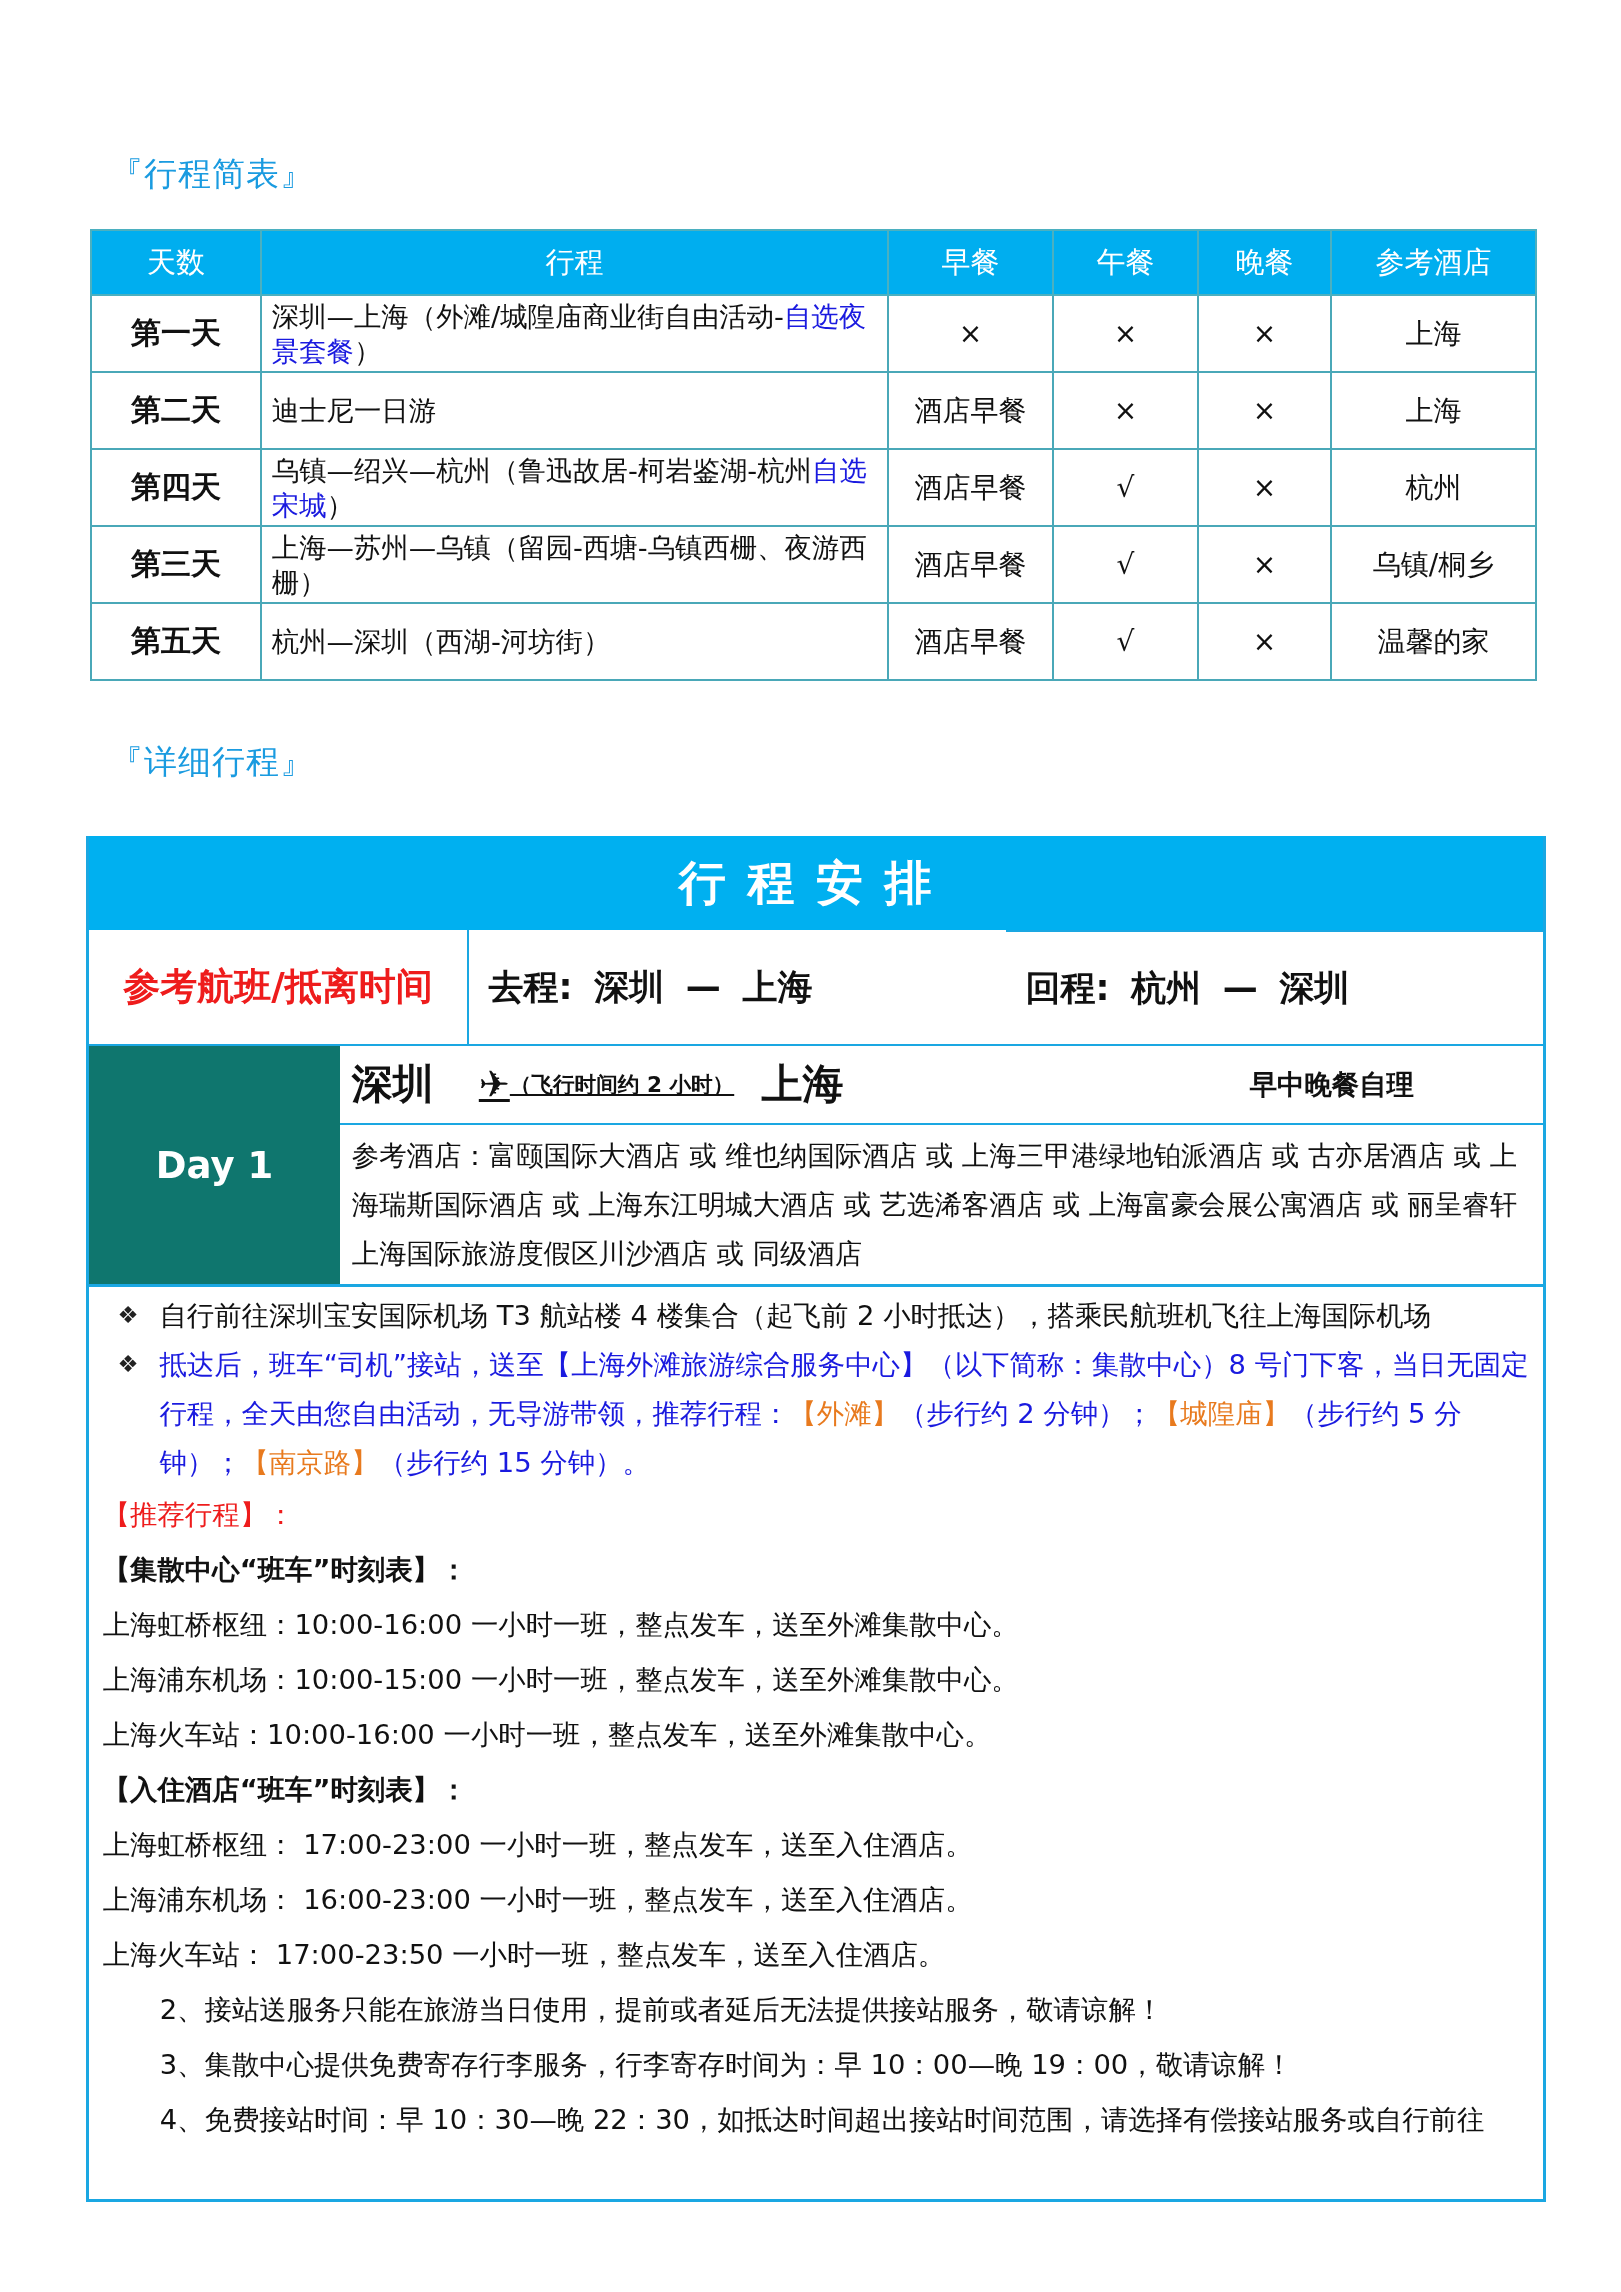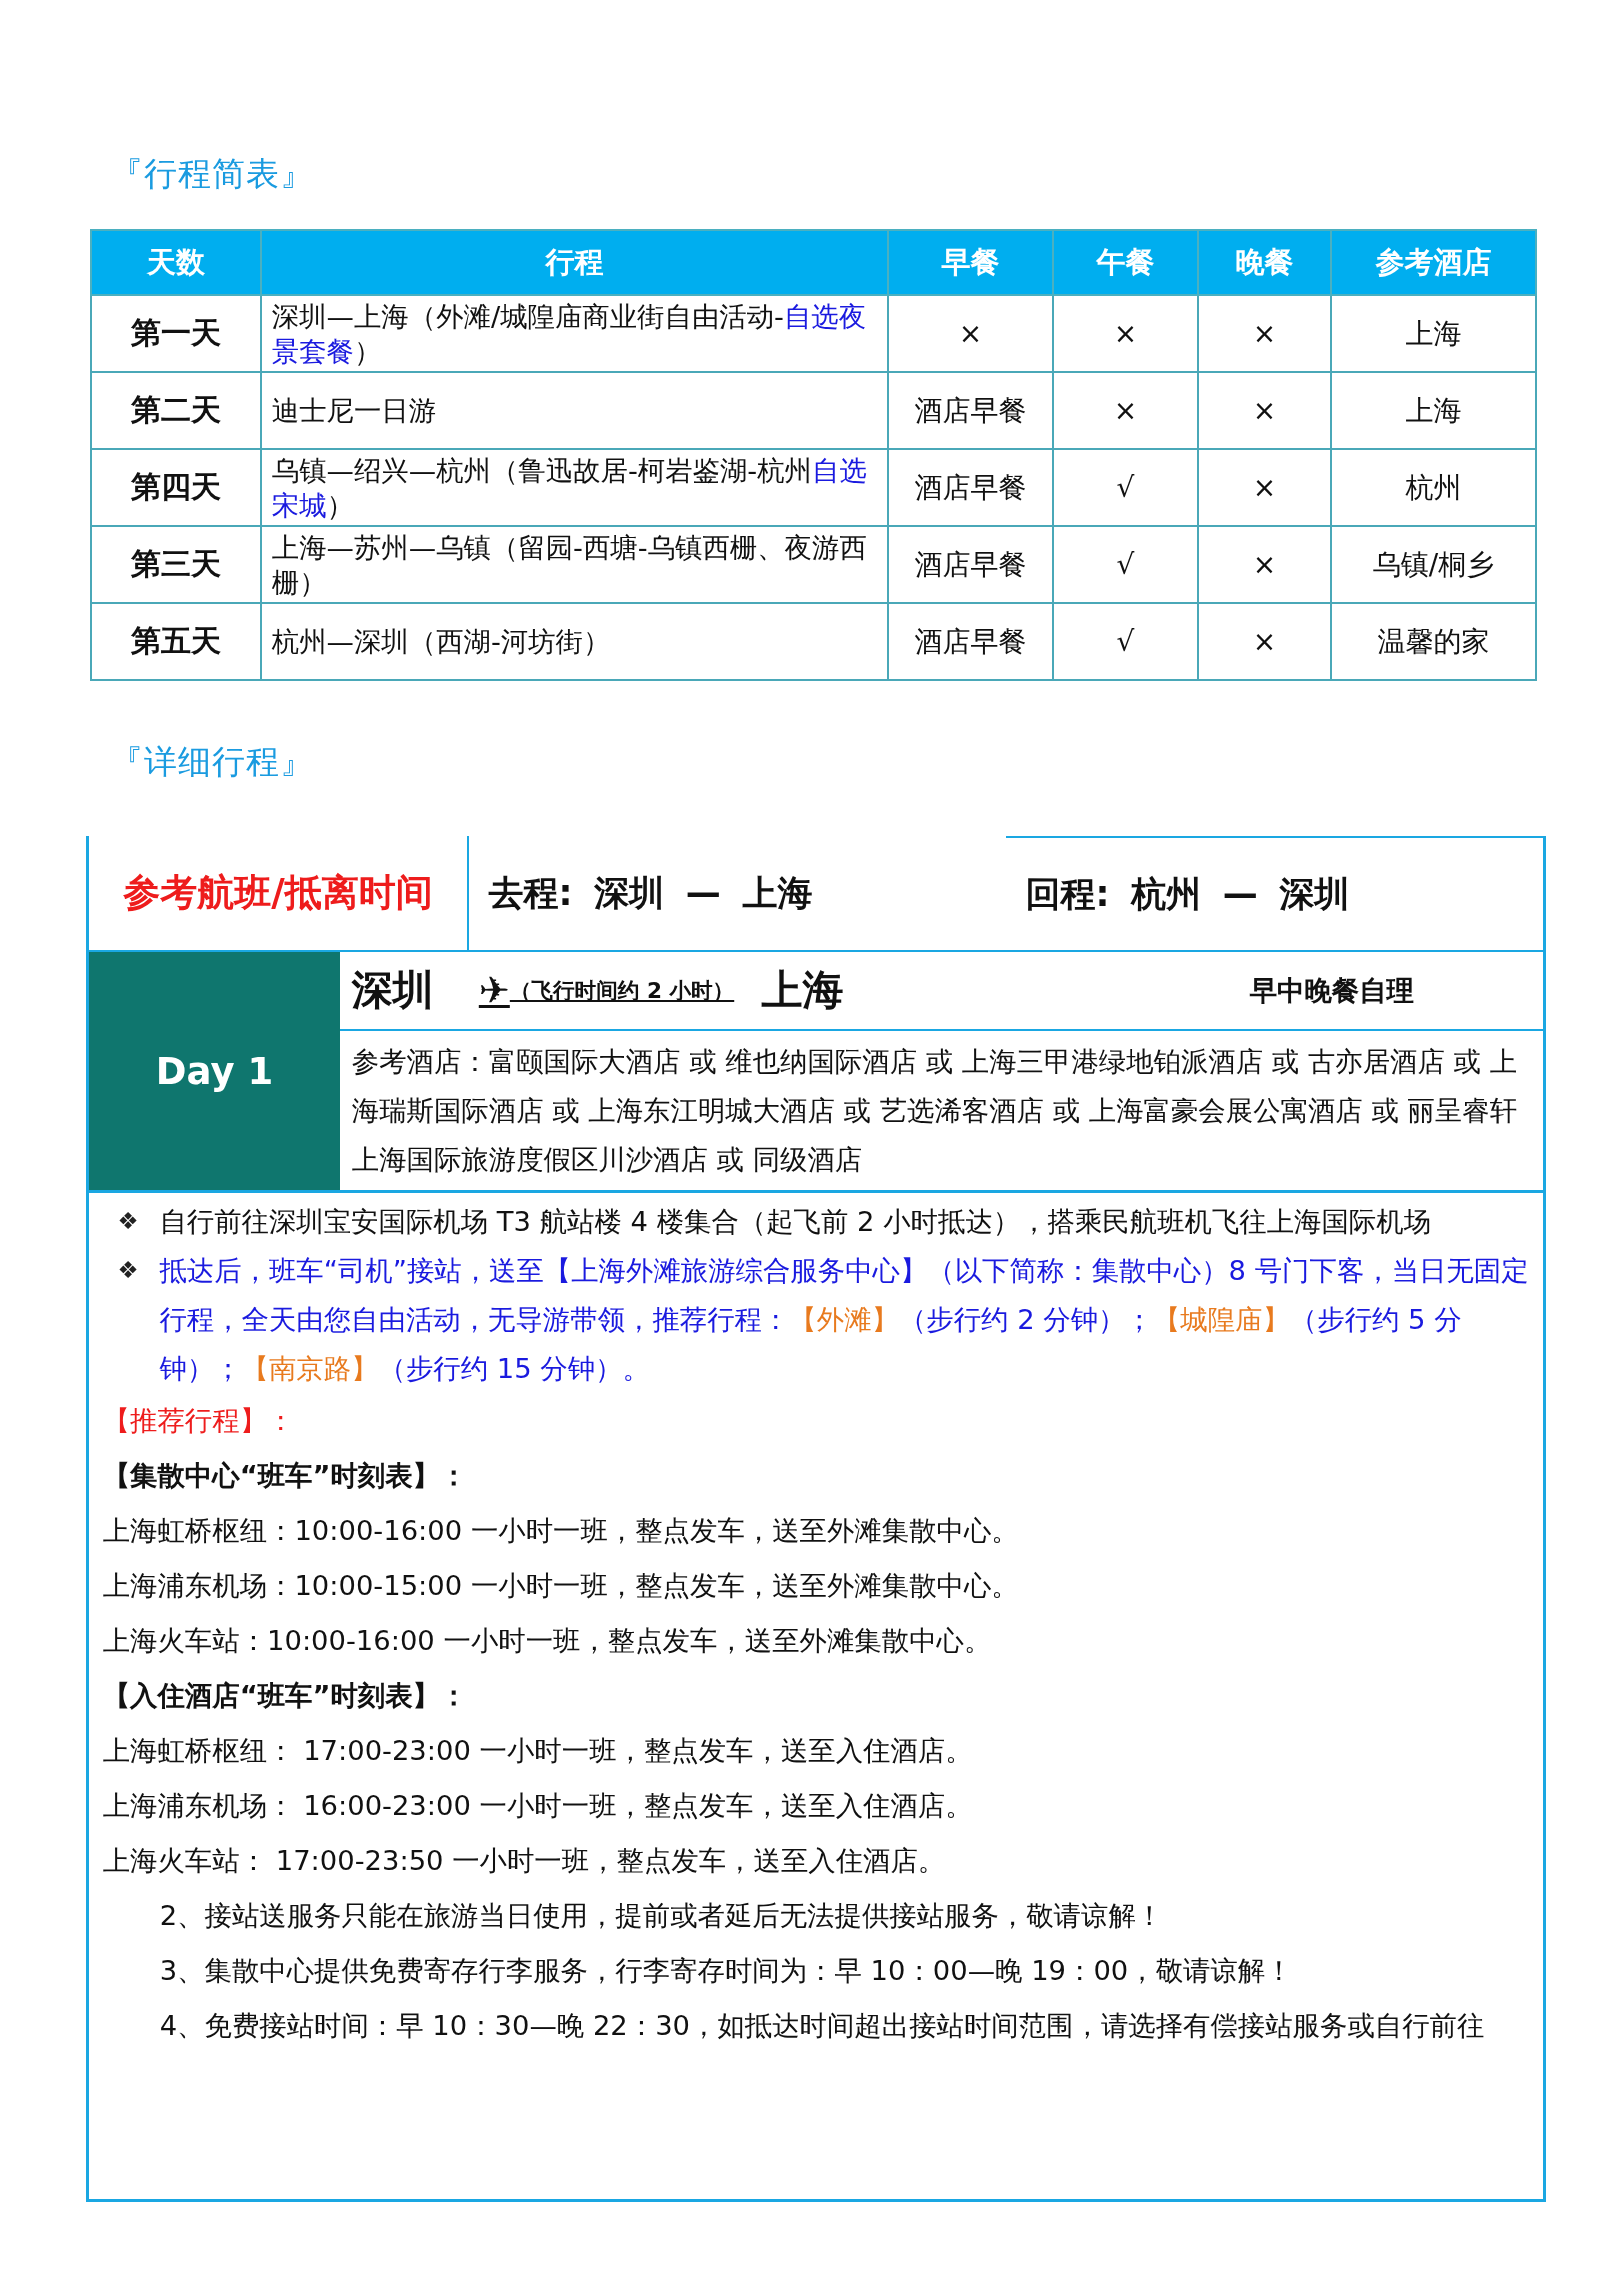--- a/index.html
+++ b/index.html
@@ -5,21 +5,21 @@
   * { box-sizing: border-box; margin: 0; padding: 0; }
   html, body { width: 1621px; height: 2293px; background: #ffffff; }
   body { font-family: "DejaVu Sans", "Liberation Sans", sans-serif; color: #111; position: relative; overflow: hidden; }
 
   .section-title { position: absolute; left: 110px; font-size: 33px; font-weight: normal; color: #1a9be0; letter-spacing: 1px; }
   #t1 { top: 152px; }
   #t2 { top: 740px; }
 
   
   .sum-table { position: absolute; left: 90px; top: 229px; width: 1445px; border-collapse: collapse; table-layout: fixed; }
-  .sum-table th { background: #00aeef; color: #fff; font-weight: bold; font-size: 29px; height: 65px; border: 2px solid #4bb0c0; }
+  .sum-table th { background: #00aeef; color: #fff; font-weight: normal; font-size: 29px; height: 65px; border: 2px solid #4bb0c0; }
   .sum-table td { border: 2px solid #4aa8b8; font-size: 28px; height: 77px; text-align: center; vertical-align: middle; color: #111; }
   .sum-table td.day { font-weight: bold; font-size: 30px; }
   .sum-table td.route { text-align: left; padding: 0 9.8px; line-height: 35px; font-size: 27.4px; }
   .blue { color: #1a1adf; }
   .orange { color: #e87a1e; }
   .red { color: #ee1c1c; }
 
   
   .detail { position: absolute; left: 86px; top: 836px; width: 1460px; height: 1366px; border: 3.9px solid #1aa7e2; border-top: none; }
   .banner { height: 94px; background: #00b0f0; color: #fff; font-size: 47px; font-weight: bold; text-align: center; line-height: 94px; letter-spacing: 21.6px; }
@@ -111,20 +111,21 @@
         <td>√</td>
         <td>×</td>
         <td>温馨的家</td>
       </tr>
     </tbody>
 </table>
 
 <div id="t2" class="section-title">『详细行程』</div>
 
 <div class="detail">
+  <div class="banner">行程安排</div>
 
   <div class="flight-row">
     <div class="flight-label">参考航班/抵离时间</div>
     <div class="flight-lines">
       <div class="flight-line">
         <span>去程:</span>
         <span>深圳</span>
         <span>—</span>
         <span>上海</span>
       </div>

